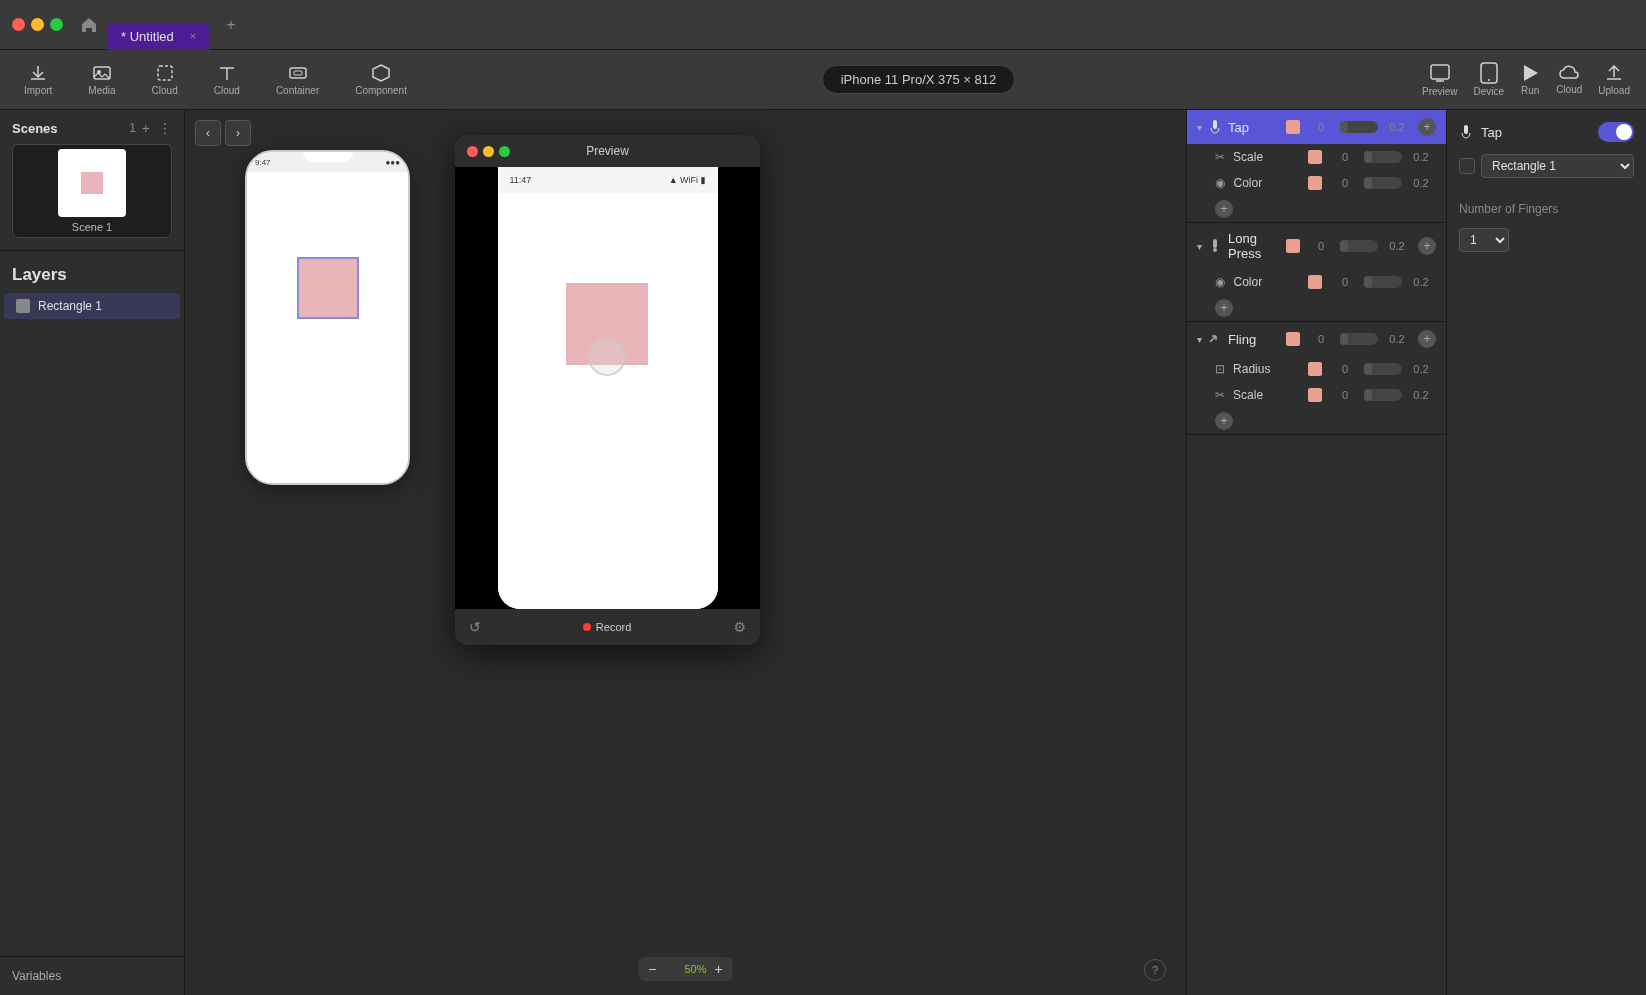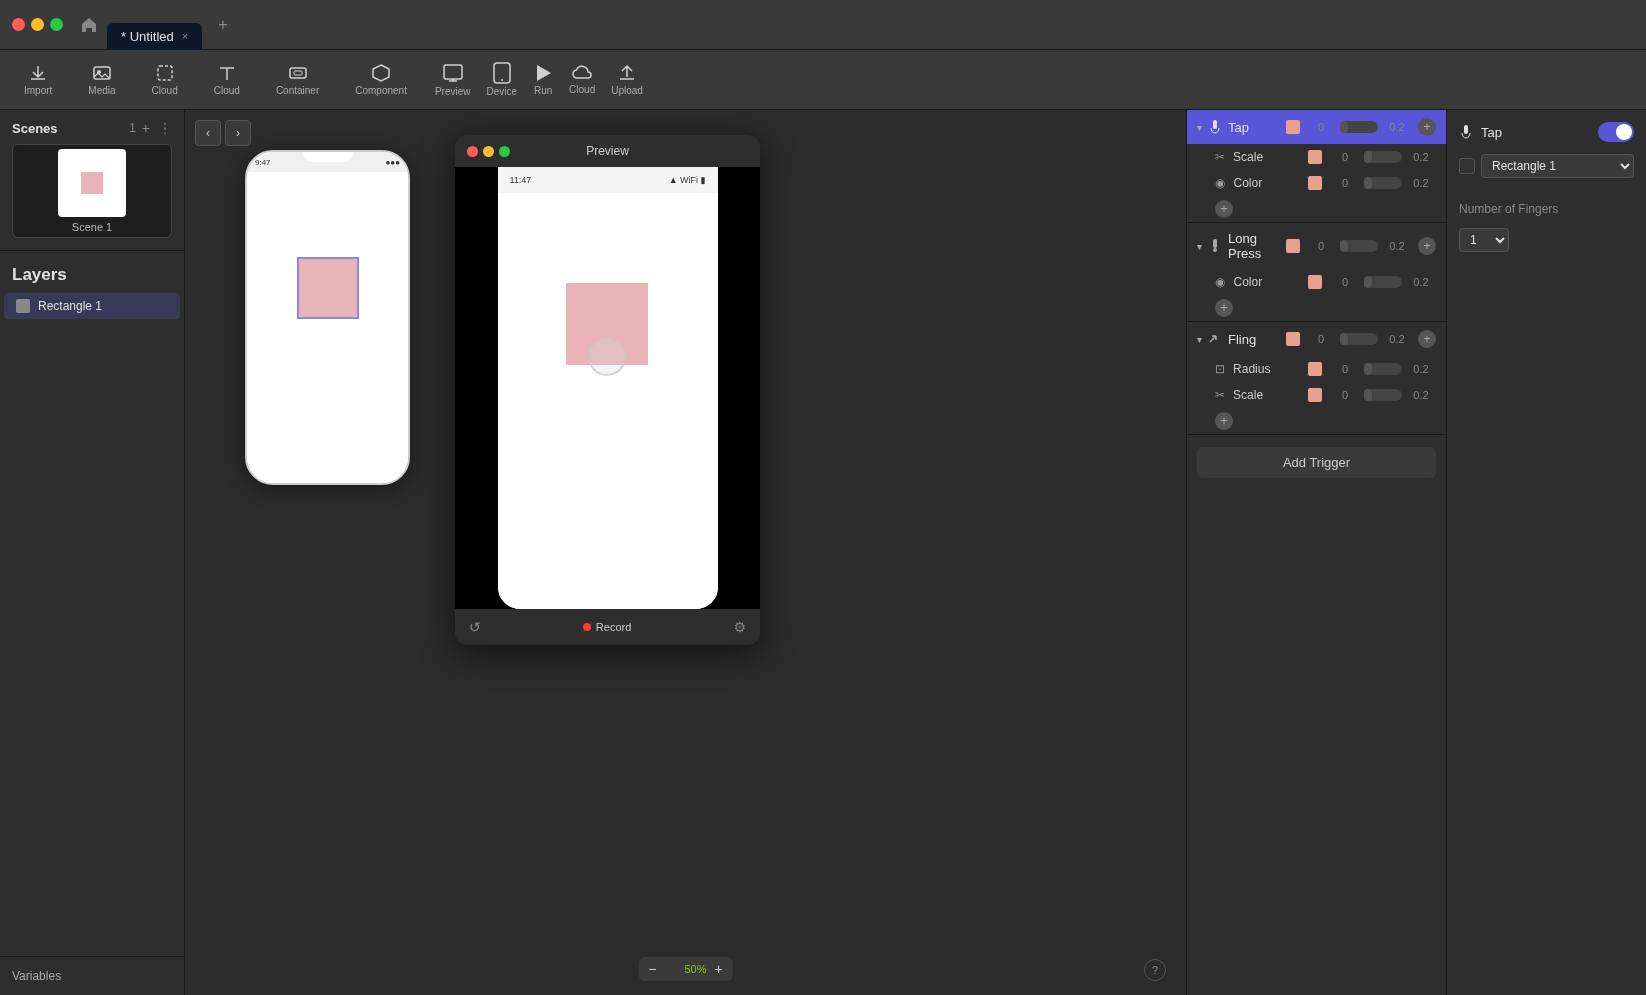--- a/index.html
+++ b/index.html
@@ -32,28 +32,28 @@
     }
     .traffic-light {
       width: 13px;
       height: 13px;
       border-radius: 50%;
     }
     .tl-red { background: #ff5f57; }
     .tl-yellow { background: #ffbd2e; }
     .tl-green { background: #28ca41; }
     .tab {
-      background: #0f172a;
+      background: #4c1d95;
       border-radius: 6px 6px 0 0;
       padding: 6px 14px;
       font-size: 13px;
       color: #e0e0e0;
       display: flex;
       align-items: center;
-      gap: 8px;
+      gap: 16px;
       margin-top: 23px;
     }
     .tab-close {
       font-size: 11px;
       color: #888;
       cursor: pointer;
     }
     .add-tab {
       font-size: 16px;
       color: #888;
@@ -672,20 +672,23 @@
       </svg>
     <span class="toolbar-label">Container</span>
   </div>
   <div class="toolbar-item">
     <svg width="20" height="20" viewBox="0 0 20 20">
         <path d="M10 2l8 4v8l-8 4-8-4V6z" stroke="#d0d0d0" stroke-width="1.5" fill="none"></path>
       </svg>
     <span class="toolbar-label">Component</span>
   </div>
 
+  <div class="toolbar-center">
+    <div class="device-badge">iPhone 11 Pro/X  375 × 812</div>
+  </div>
 
   <div class="toolbar-right">
     <div class="toolbar-right-item">
       <svg width="22" height="22" viewBox="0 0 22 22">
           <rect x="2" y="3" width="18" height="14" rx="2" stroke="#d0d0d0" stroke-width="1.5" fill="none"></rect>
           <path d="M7 19h8M11 17v2" stroke="#d0d0d0" stroke-width="1.5"></path>
         </svg>
       <span class="toolbar-right-label">Preview</span>
     </div>
     <div class="toolbar-right-item">
@@ -944,21 +947,20 @@
               <div class="trigger-slider-fill"></div>
             </div>
           <span class="trigger-num">0.2</span>
         </div>
       </div>
       <div style="padding: 4px 10px 4px 28px;">
         <div class="trigger-add-btn" style="margin:0;">+</div>
       </div>
     </div>
 
-    <button class="add-trigger-btn">Add Trigger</button>
   </div>
 
   <div class="properties-panel">
     <div class="prop-title-row">
       <div class="prop-row" style="margin:0; flex:1;">
         <svg width="14" height="14" viewBox="0 0 14 14">
             <path d="M5 2a2 2 0 014 0v5a2 2 0 01-4 0V2z" fill="#ddd"></path>
             <path d="M3 8c0 3 2 5 4 5s4-2 4-5" stroke="#ddd" stroke-width="1" fill="none"></path>
           </svg>
         <span class="prop-label">Tap</span>

